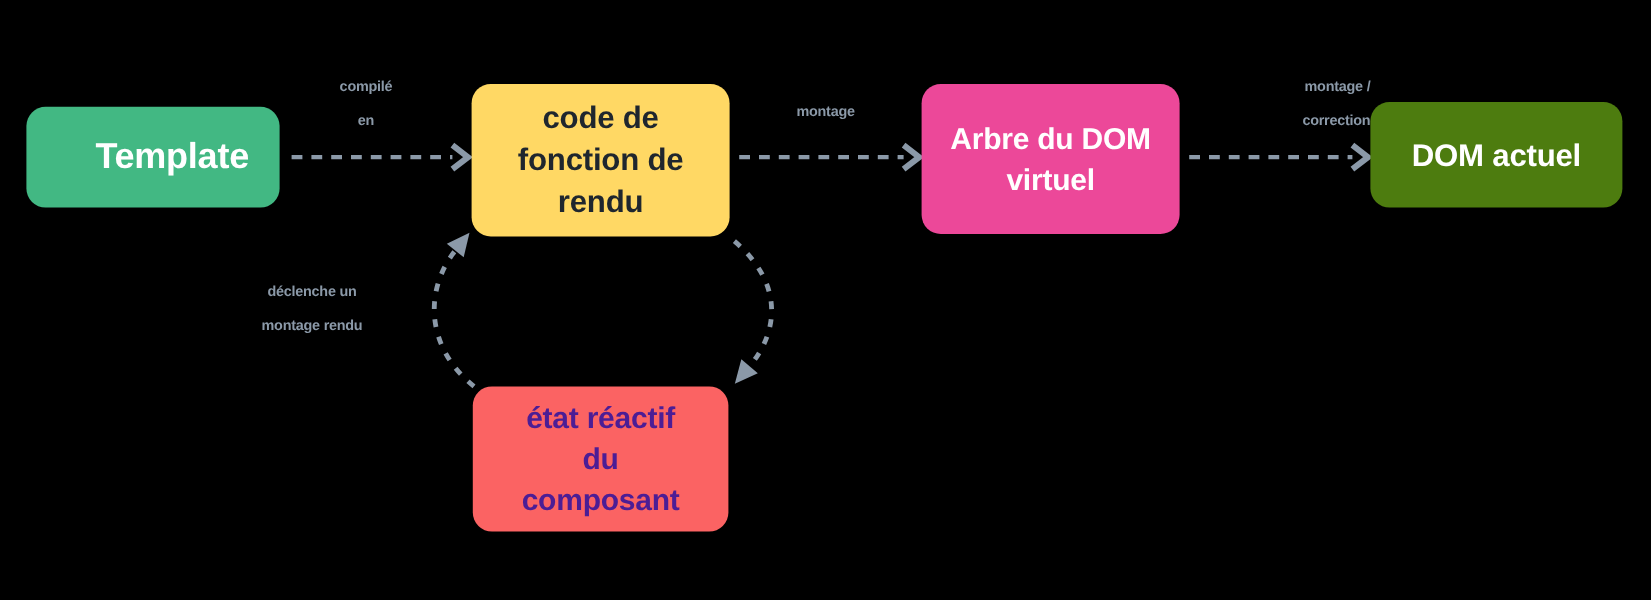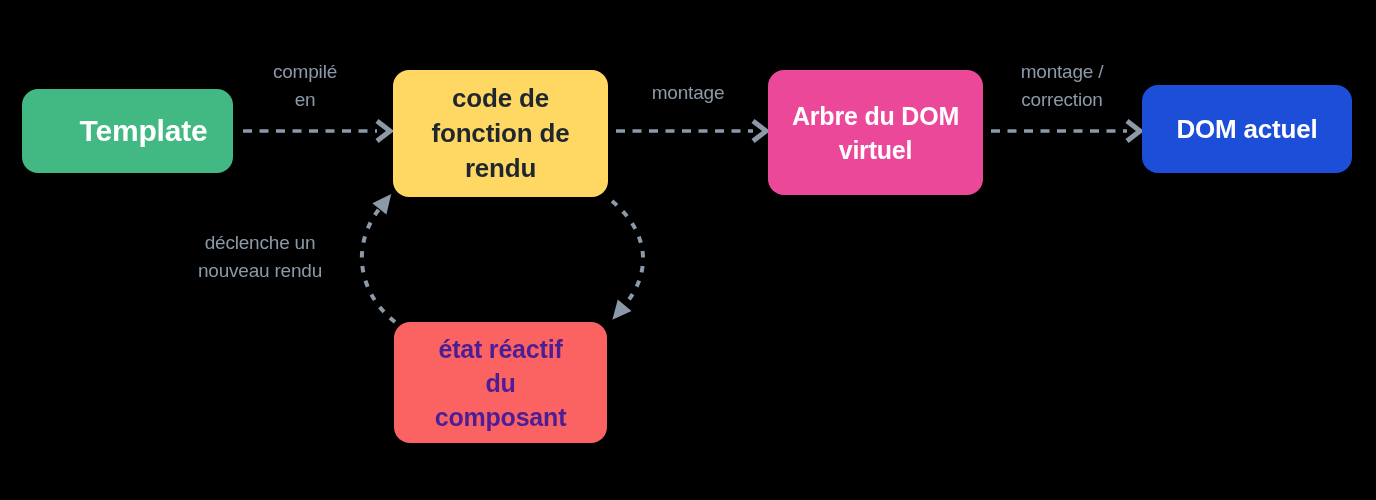--- a/index.html
+++ b/index.html
@@ -23,28 +23,28 @@
     letter-spacing:-0.2px;
   }
   .node-label { white-space:pre-line; }
   .node-template { left:22px;   top:89px;  width:211px; height:84px;  font-size:30px; }
   .node-render   { left:393px;  top:70px;  width:215px; height:127px; font-size:26px; line-height:35px; }
   .node-vdom     { left:768px;  top:70px;  width:215px; height:125px; font-size:25px; line-height:34px; }
   .node-dom      { left:1142px; top:85px;  width:210px; height:88px;  font-size:26px; }
   .node-state    { left:394px;  top:322px; width:213px; height:121px; font-size:25px; line-height:34px; }
   .edge-label {
     position:absolute;
-    font-size:19px; font-weight:400; line-height:28px;
+    font-size:12px; font-weight:700; line-height:28px;
     color:var(--arrow-color);
     text-align:center; white-space:pre-line;
     letter-spacing:-0.2px;
   }
   #label-compile { left:225px; top:58px;  width:160px; }
   #label-returns { left:618px; top:79px;  width:140px; }
-  #label-mount   { left:982px; top:58px;  width:160px; }
+  #label-mount   { left:982px; top:58px;  width:160px;text-align:right; }
   #label-track   { left:656px; top:223px; width:230px; text-align:left; line-height:29px; }
   #label-trigger { left:160px; top:229px; width:200px; }
 </style>
 </head>
 <body style="background: rgb(0, 0, 0);">
 
 <div class="canvas">
 
   <svg class="arrows" width="1376" height="500">
     <defs>
@@ -70,31 +70,31 @@
     <span class="node-label">code de
 fonction de
 rendu</span>
   </div>
 
   <div class="node node-vdom" style="background-color: #ec4899; color: rgb(255, 255, 255);">
     <span class="node-label">Arbre du DOM
 virtuel</span>
   </div>
 
-  <div class="node node-dom" style="background-color: #1d4ed8; color: rgb(255, 255, 255);">
+  <div class="node node-dom" style="background-color: #4d7c0f; color: rgb(255, 255, 255);">
     <span class="node-label">DOM actuel</span>
   </div>
 
   <div class="node node-state" style="background-color: rgb(251, 99, 99); color: #4c1d95;">
     <span class="node-label">état réactif
 du
 composant</span>
   </div>
 
   <div class="edge-label" id="label-compile">compilé
 en</div>
   <div class="edge-label" id="label-returns">montage</div>
   <div class="edge-label" id="label-mount">montage /
 correction</div>
   <div class="edge-label" id="label-trigger">déclenche un
-nouveau rendu</div>
+montage rendu</div>
 
 </div>
 
 </body></html>

